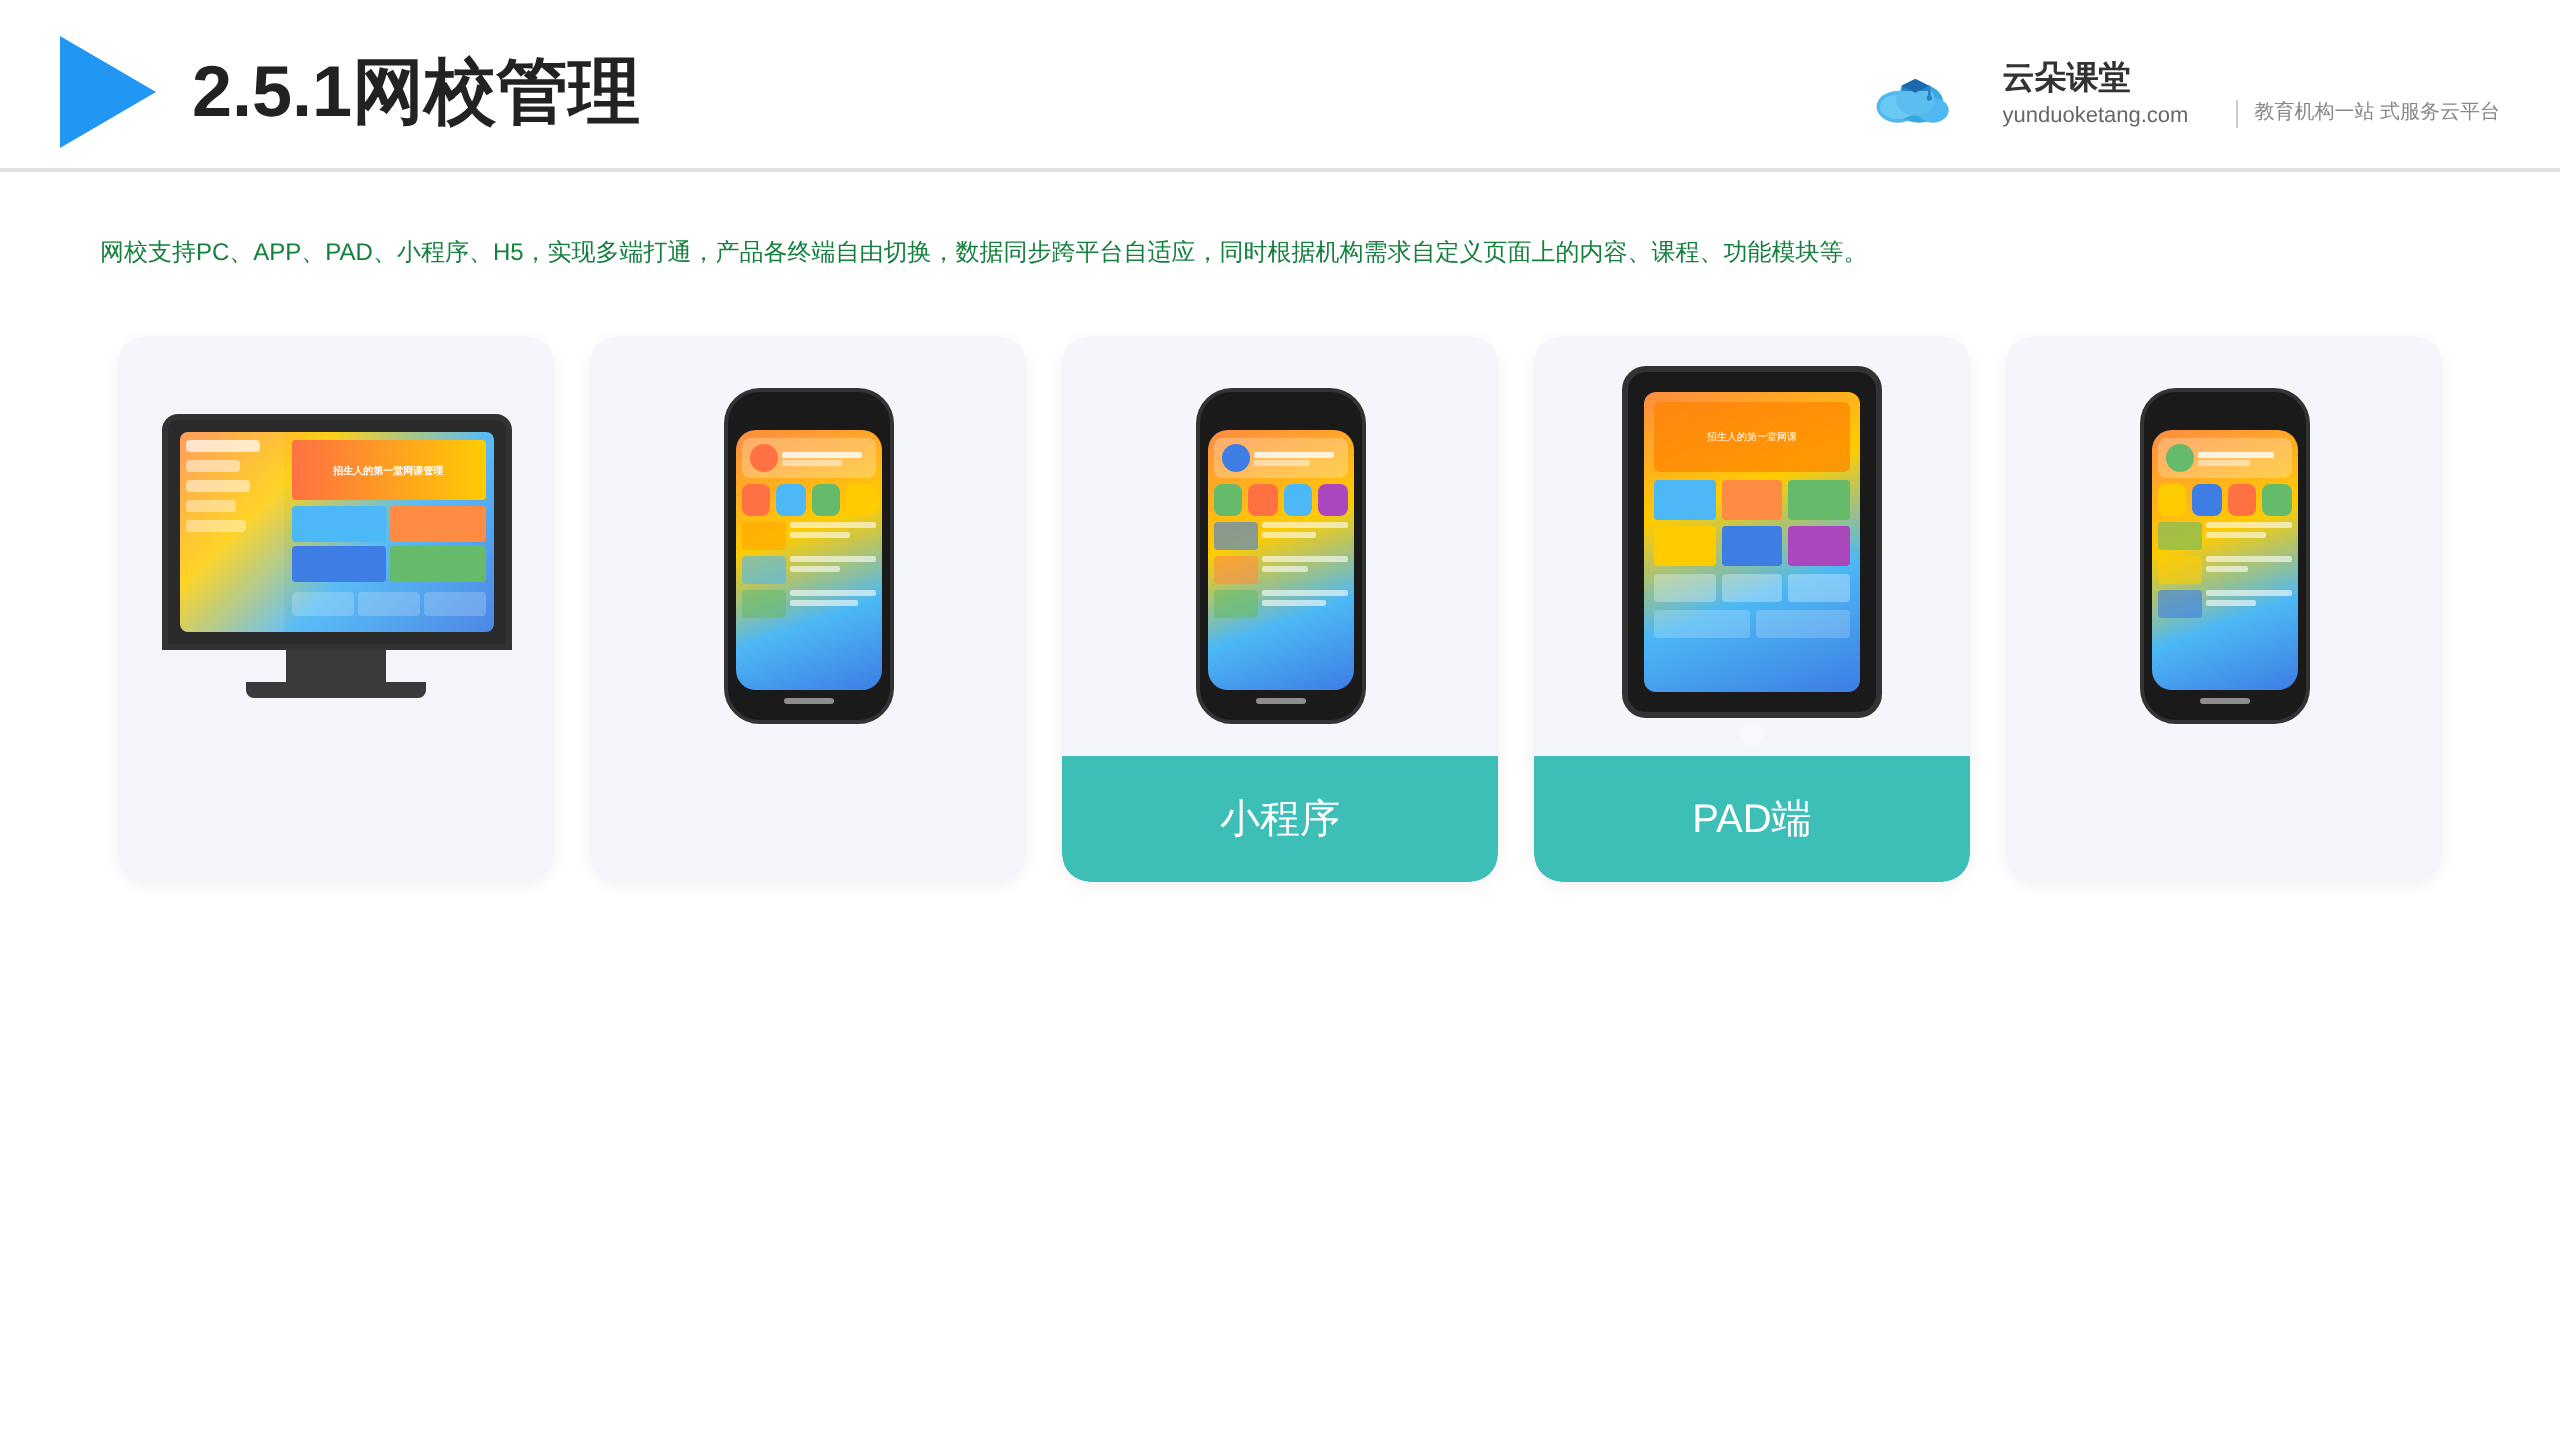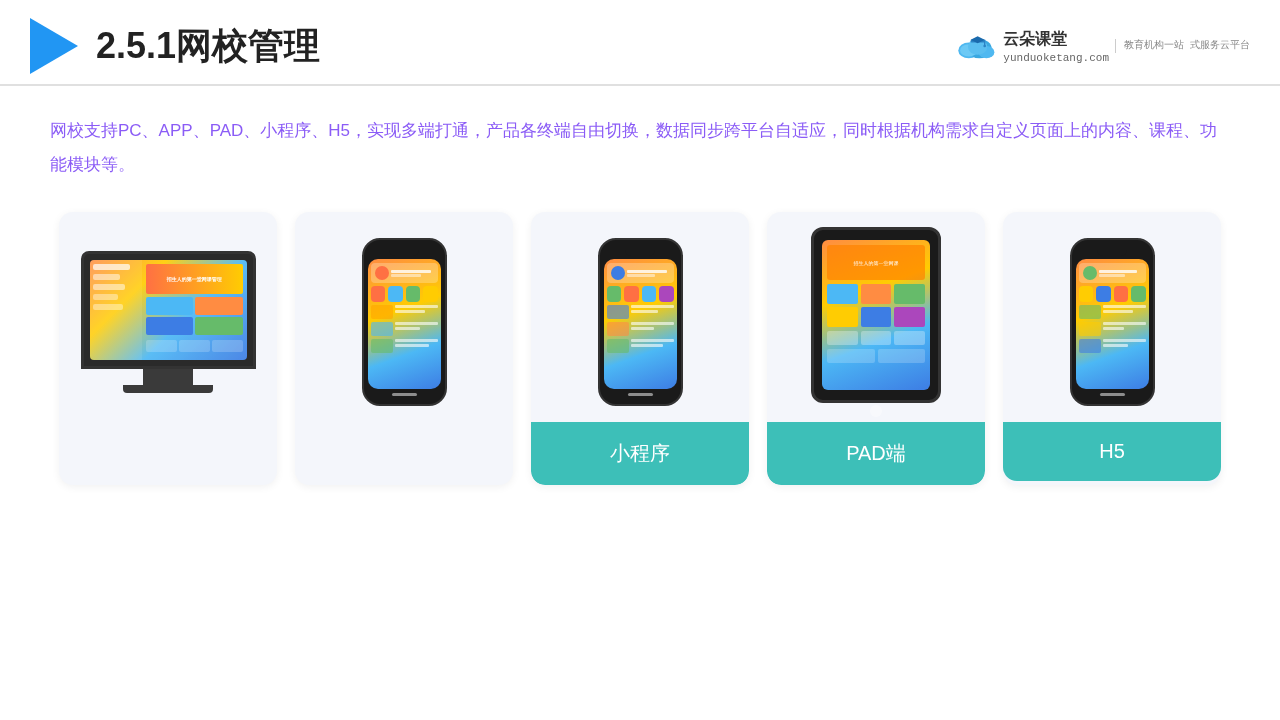--- a/index.html
+++ b/index.html
@@ -55,22 +55,22 @@
       color: #666;
       text-align: center;
       margin-top: 2px;
     }
 
     
     .main {
       padding: 28px 50px 20px 50px;
     }
     .description {
-      font-size: 17px;
-      color: #8b5cf6;
+      font-size: 12px;
+      color: #15803d;
       line-height: 2;
       margin-bottom: 30px;
     }
 
     
     .cards-container {
       display: flex;
       gap: 18px;
       justify-content: center;
       margin-top: 10px;
@@ -349,23 +349,22 @@
       background: rgba(255,255,255,0.4);
       width: 12px;
       height: 12px;
       border-radius: 50%;
       margin: 2px auto 0;
     }
 
     
     .logo-area {
       display: flex;
-      align-items: center;
-      gap: 6px;
-      font-family: Liberation Mono, monospace;
+      align-items: flex-end;
+      gap: 24px;
     }
     .brand-tagline {
       font-size: 10px;
       color: #888;
       line-height: 1.4;
       text-align: left;
       border-left: 1px solid #ccc;
       padding-left: 8px;
     }
   </style>
@@ -625,17 +624,16 @@
                       <div class="phone-text-line" style="width:60%"></div>
                     </div>
                   </div>
                 </div>
               </div>
             </div>
             <div class="phone-home-indicator"></div>
           </div>
         </div>
       </div>
-      <div class="card-label">H5</div>
     </div>
 
   </div>
 </div>
 
 </body></html>

